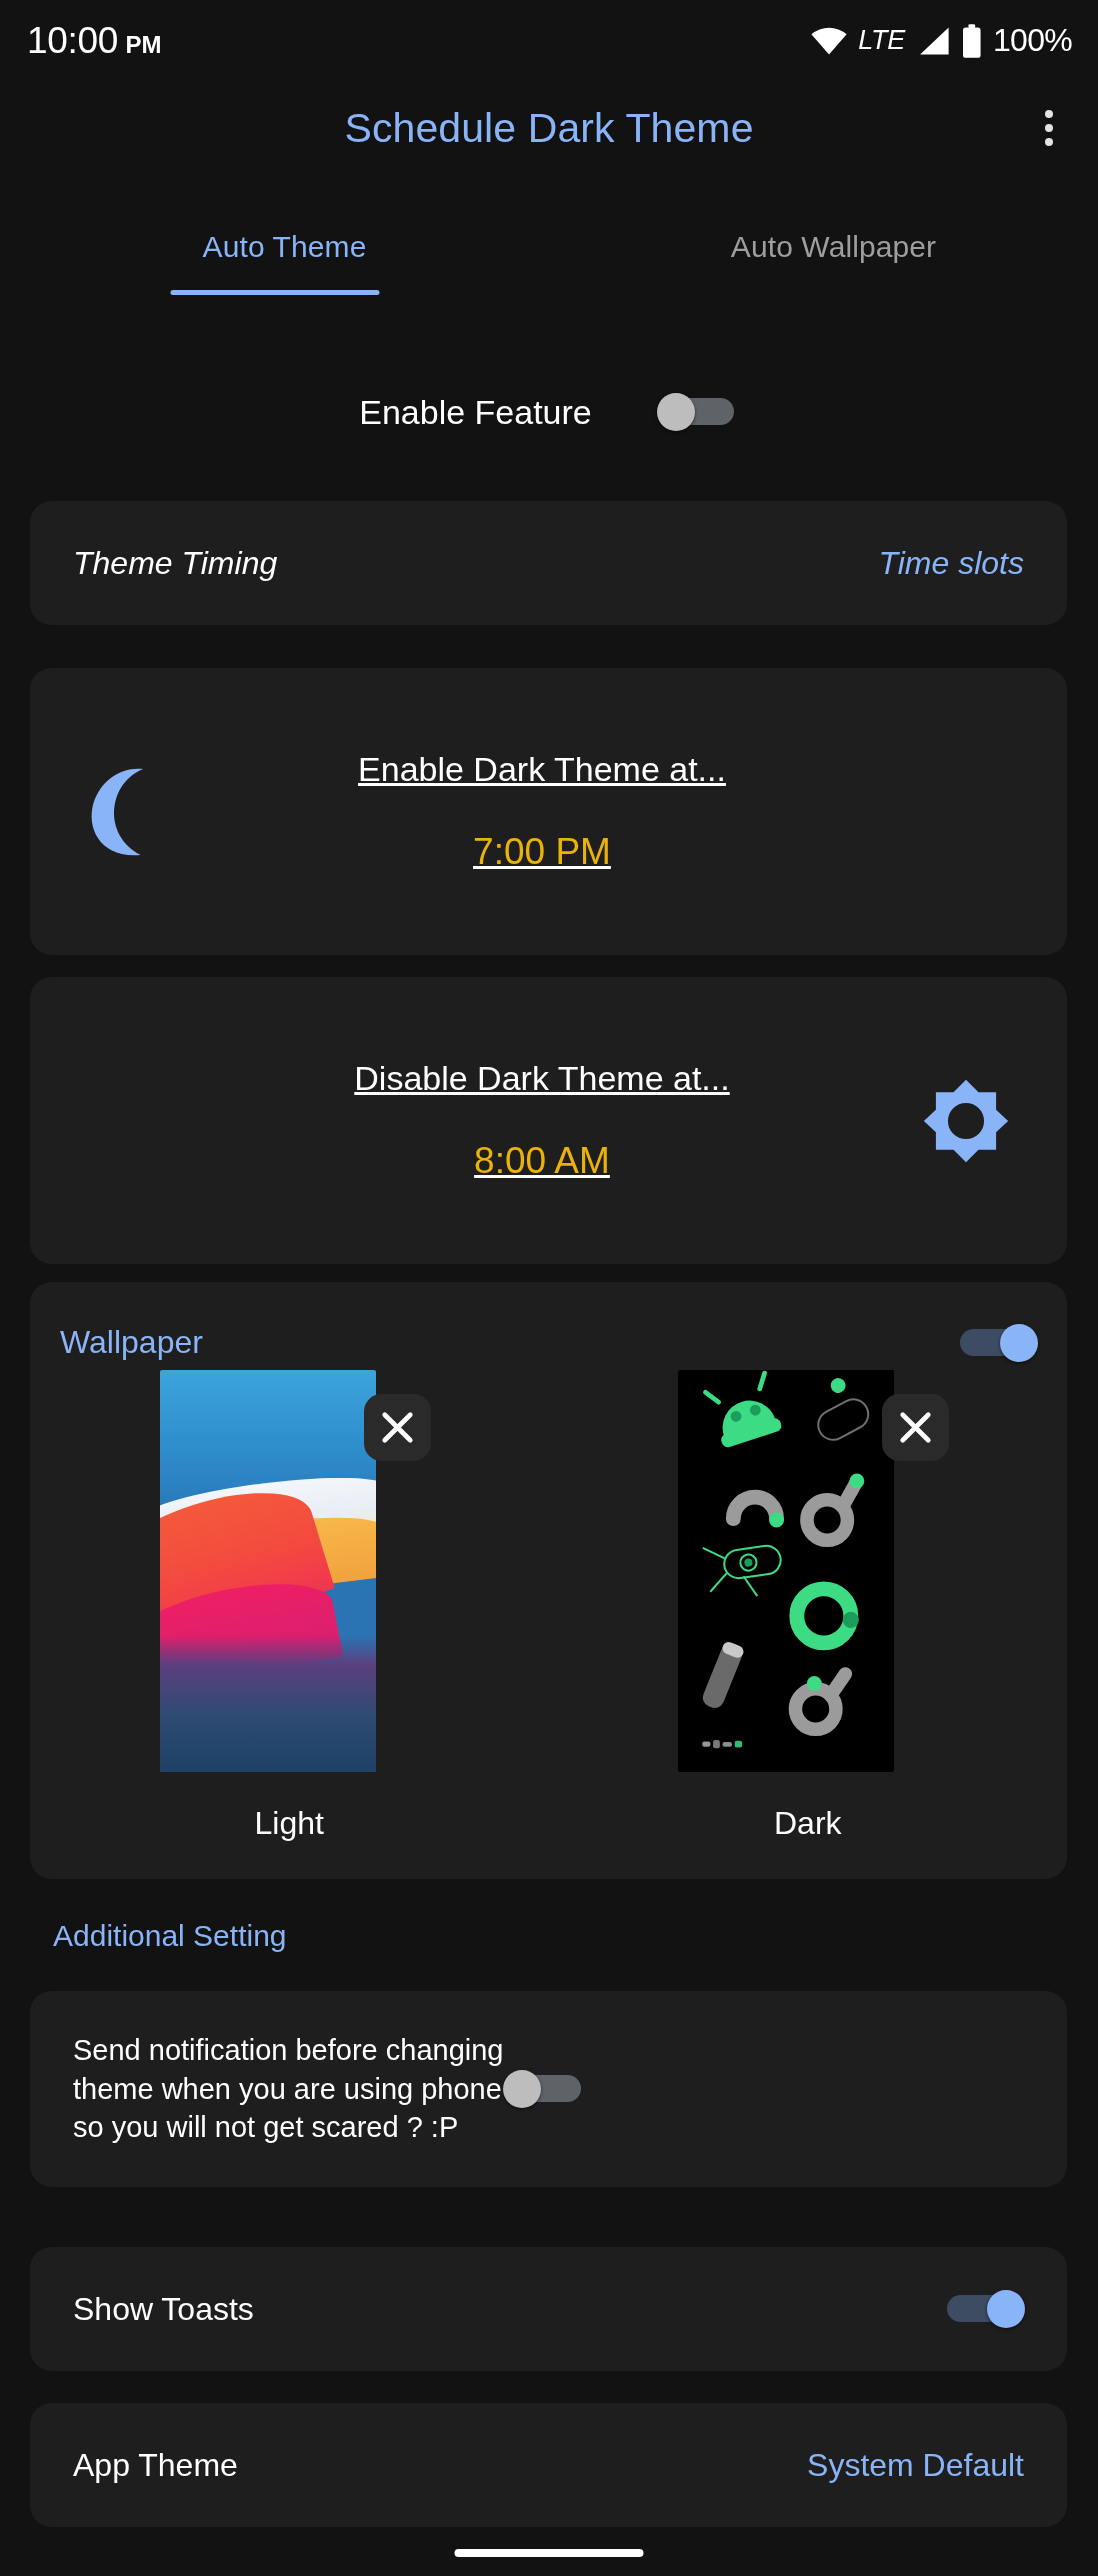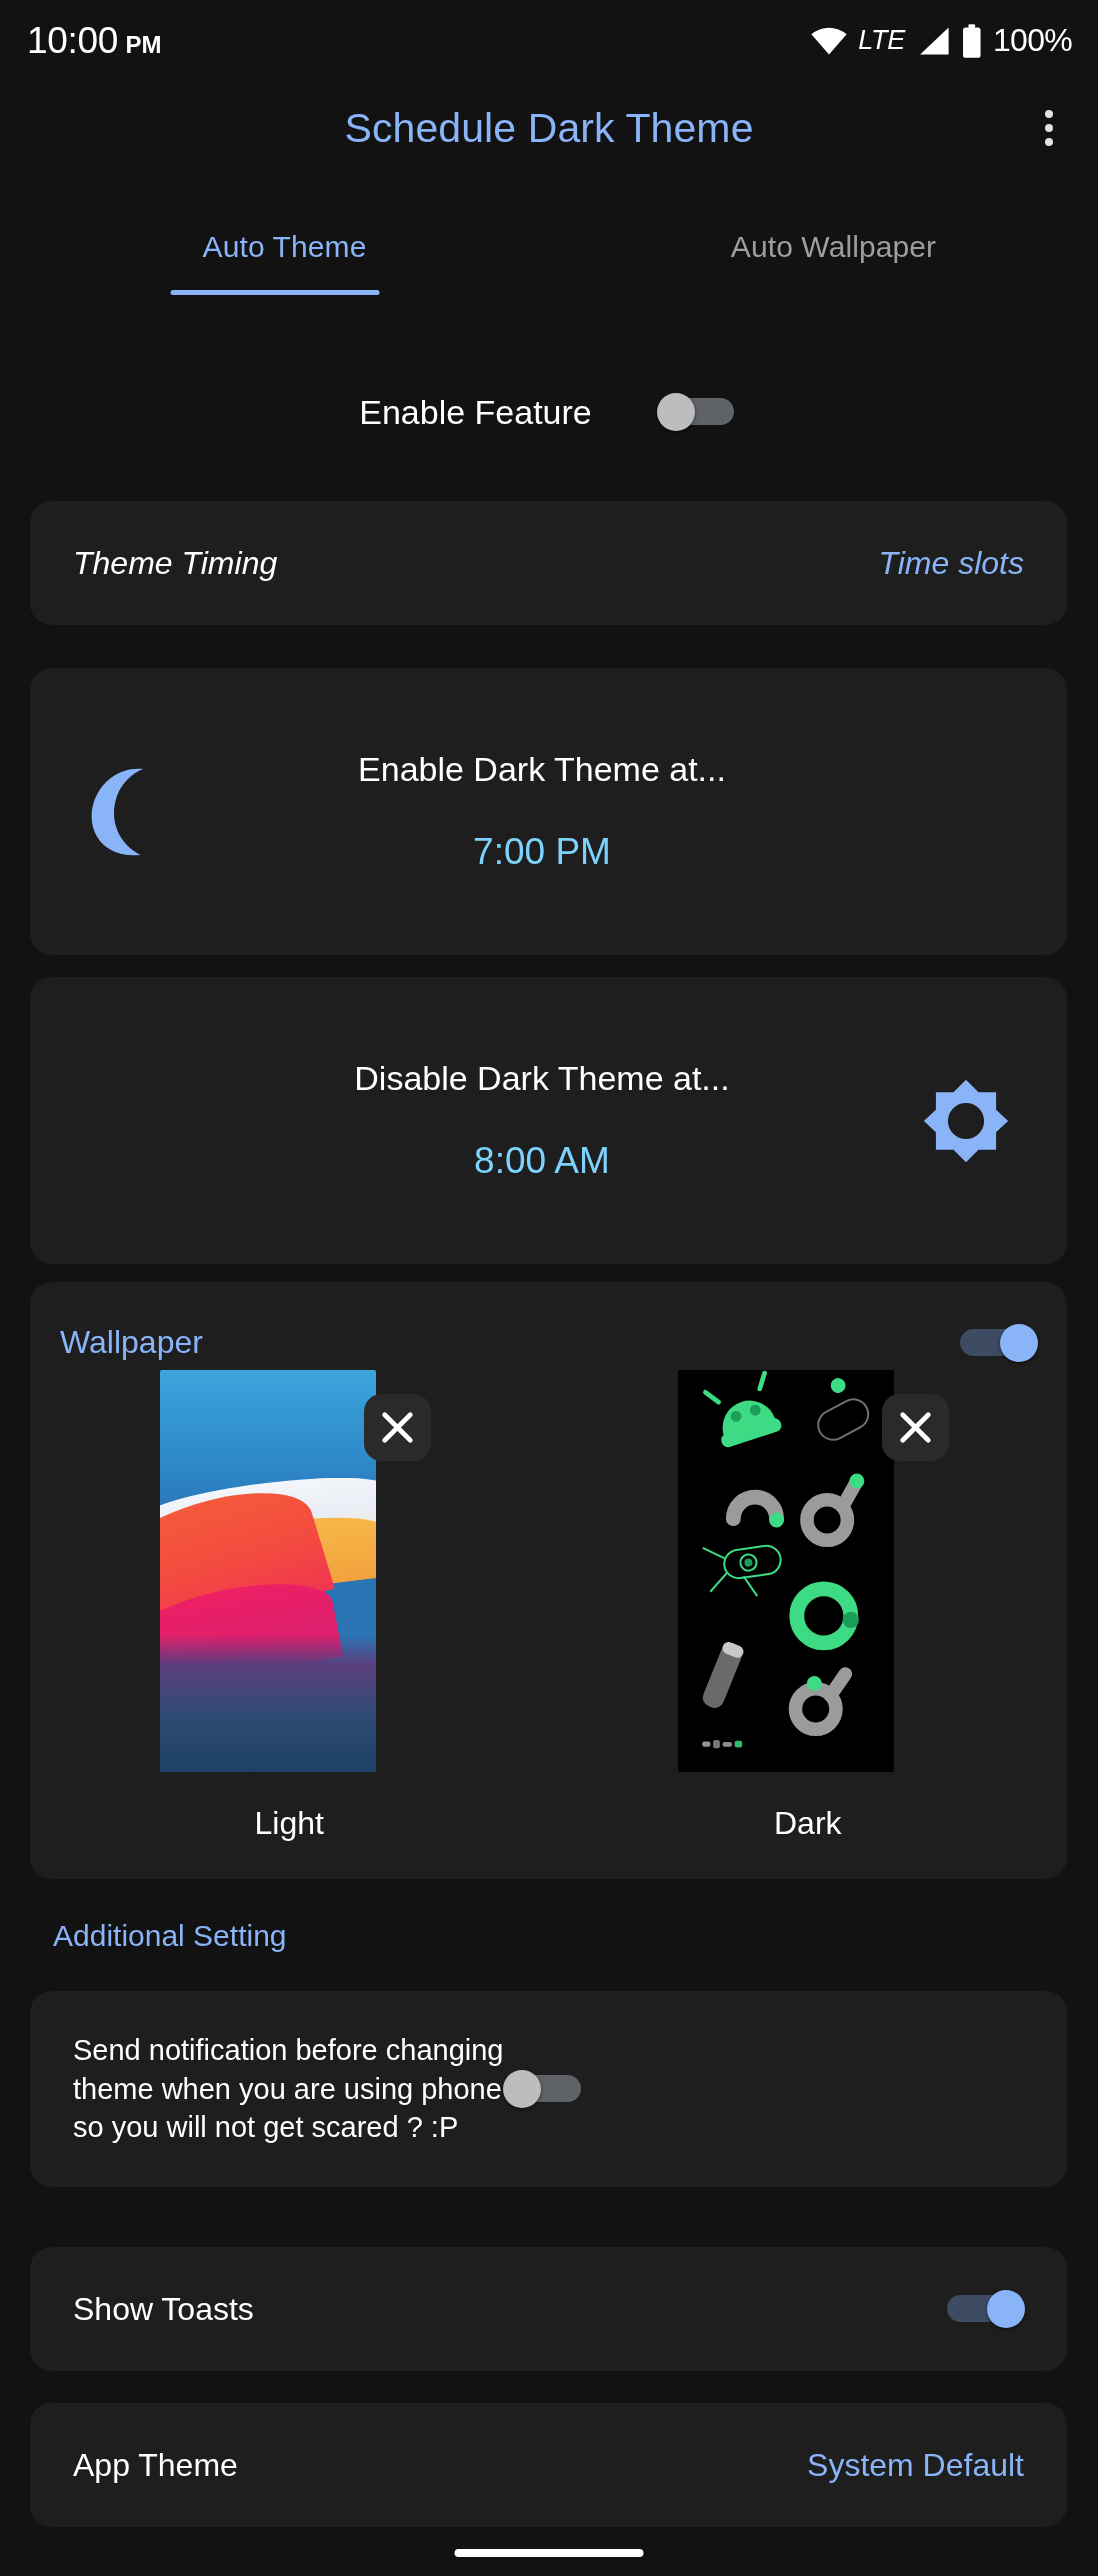--- a/index.html
+++ b/index.html
@@ -203,20 +203,21 @@
   }
   .row-value {
     font-size: 32px;
     font-weight: 400;
     color: #8ab4f8;
   }
 
   .card-time {
     height: 287px;
     display: flex;
+    text-decoration: underline;
   }
   .card-enable-dark { top: 668px; }
   .card-disable-dark { top: 977px; }
 
   .time-icon-left {
     width: 189px;
     display: flex;
     align-items: center;
     justify-content: center;
     flex-shrink: 0;
@@ -237,21 +238,21 @@
     gap: 42px;
   }
   .time-caption {
     font-size: 34px;
     font-weight: 400;
     color: #ffffff;
   }
   .time-value {
     font-size: 37px;
     font-weight: 400;
-    color: #7dd3fc;
+    color: #eab308;
   }
 
   
   .card-wallpaper {
     top: 1282px;
     height: 597px;
     padding: 0;
   }
   .wallpaper-head {
     position: absolute;

